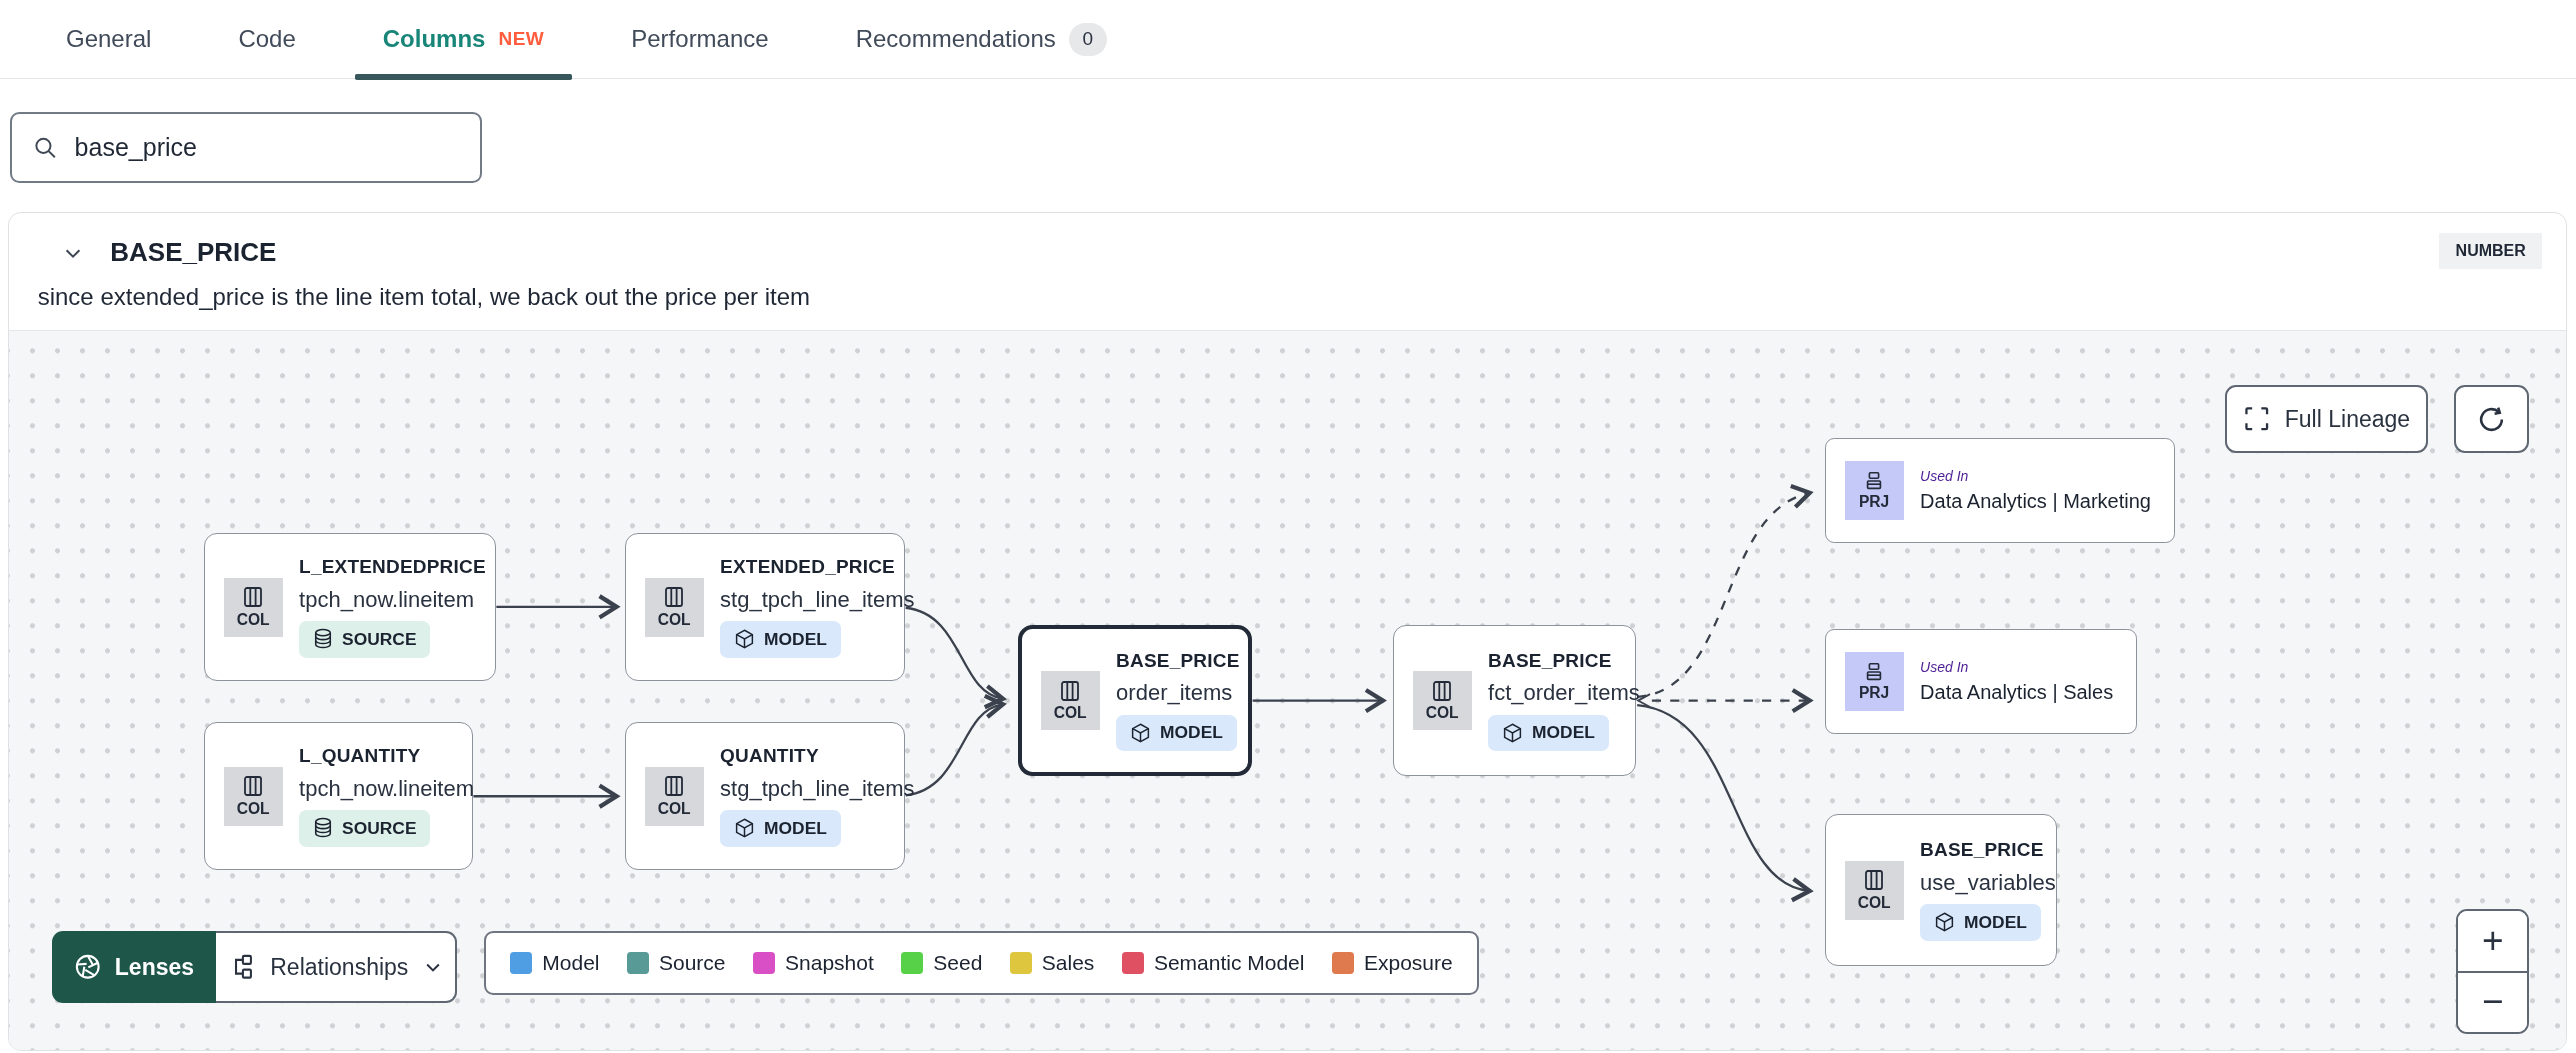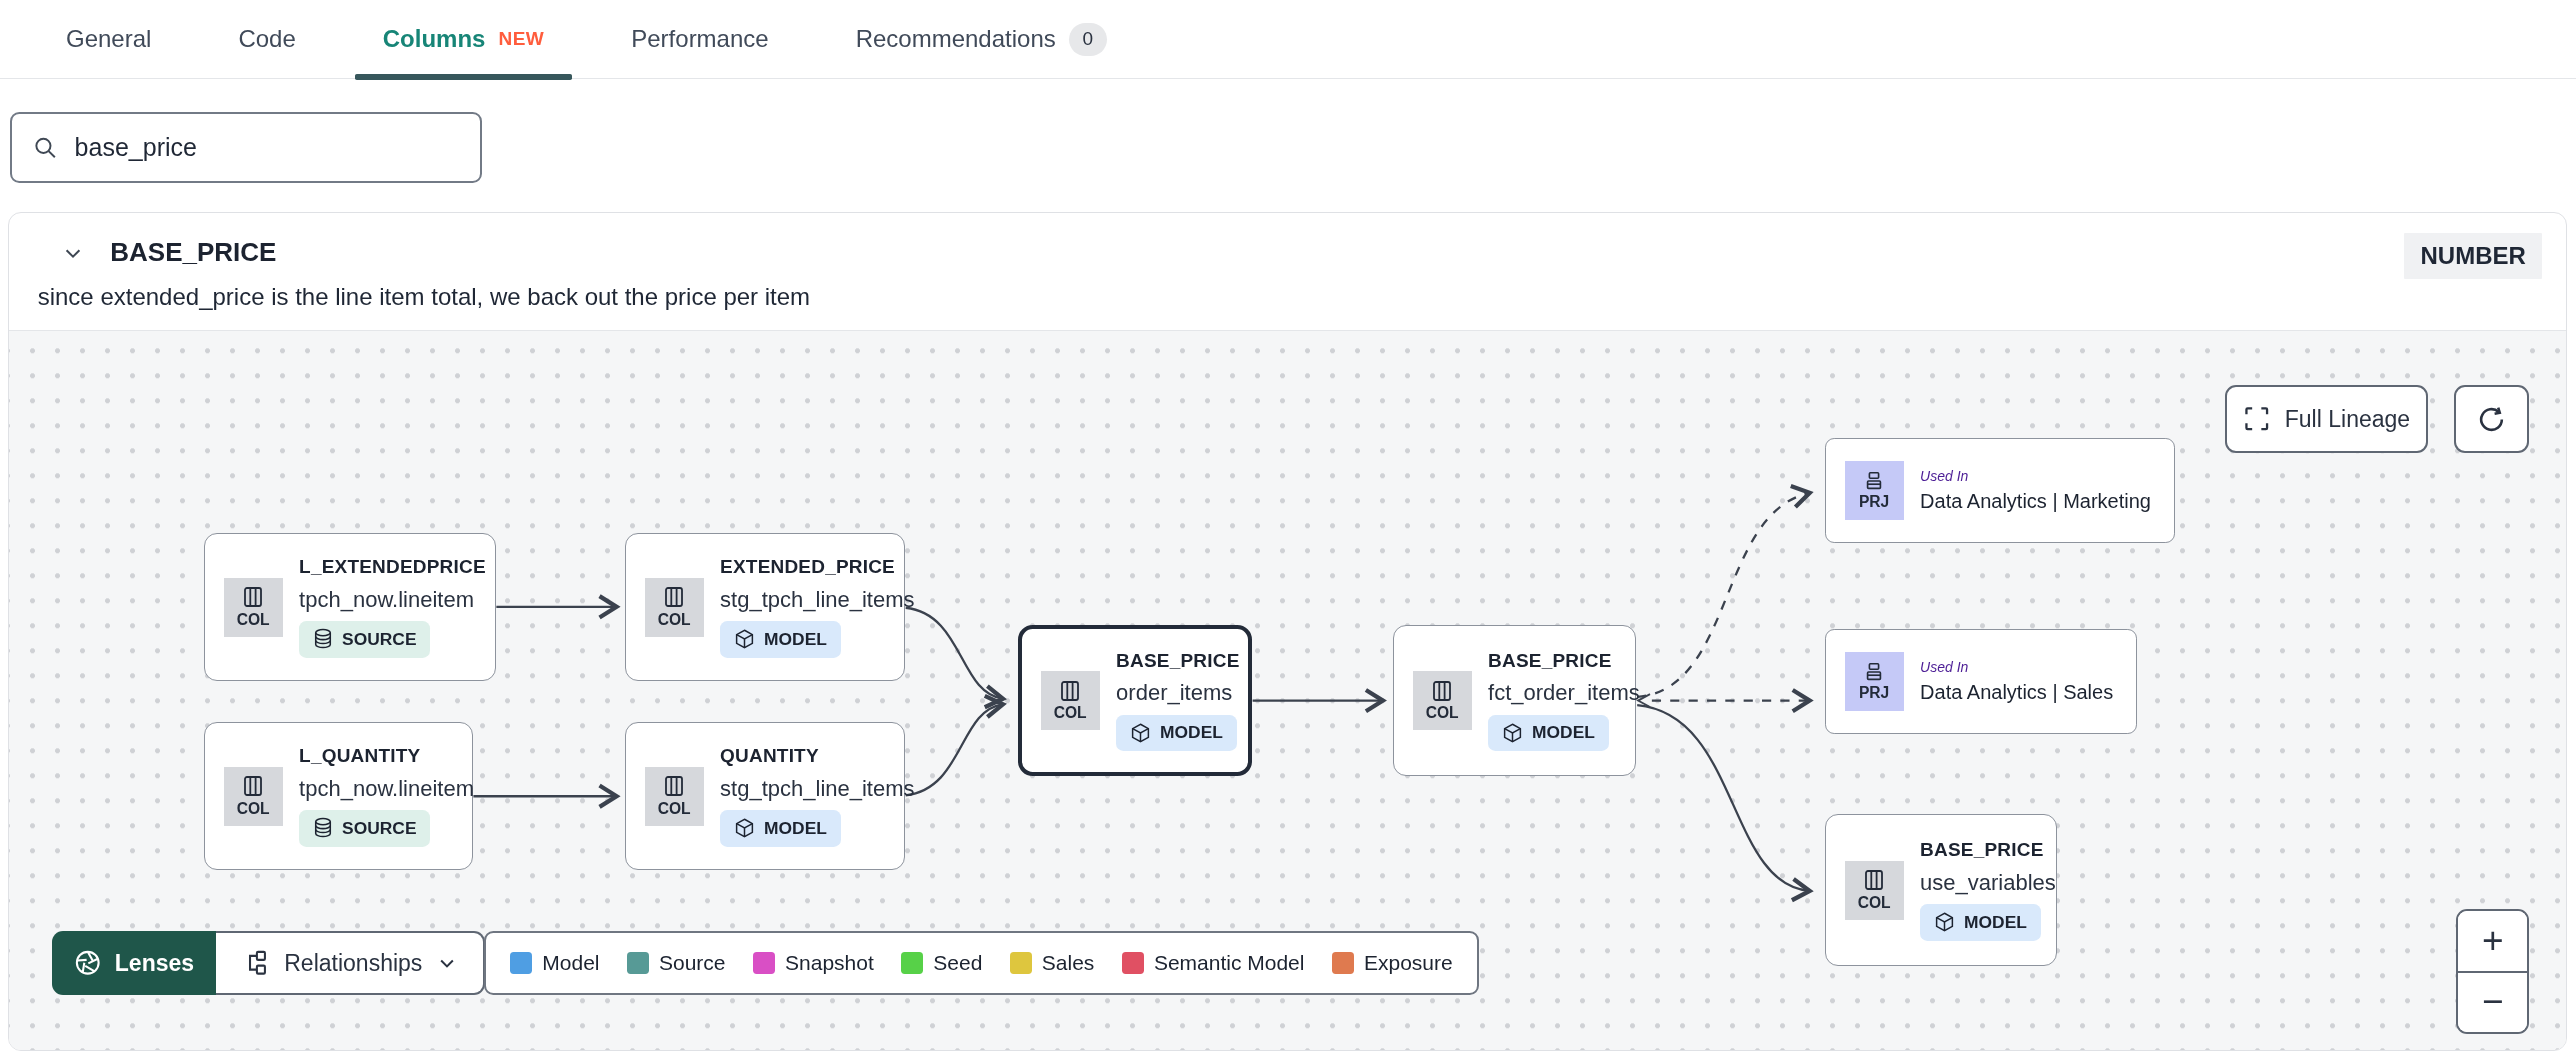--- a/index.html
+++ b/index.html
@@ -44,21 +44,21 @@
     position:absolute; top:212px; left:8.3px; width:2559px; height:839px;
     border:1.8px solid #dfe1e5; border-radius:13px; background:#fff; overflow:hidden;
     display:flex; flex-direction:column;
   }
   .panel-head { height:118px; position:relative; border-bottom:1.8px solid #e4e6e9; }
   .head-row { display:flex; align-items:center; gap:26px; padding:24px 0 0 53px; }
   .head-title { font-size:26px; font-weight:700; color:#1c2330; }
   .type-badge {
     position:absolute; right:24px; top:20px;
     background:#f0f1f3; border-radius:1px; padding:9.2px 16.5px;
-    font-size:24px; font-weight:600; color:#1f2735;
+    font-size:16px; font-weight:600; color:#1f2735;
   }
   .head-desc { font-size:24px; color:#1f2735; padding:14.7px 0 0 28.4px; }
   
   .canvas {
     position:relative; flex:1; background:#f5f6f7;
     background-image:radial-gradient(circle, #cfd1d5 2.2px, rgba(0,0,0,0) 2.6px);
     background-size:25px 25px; background-position:11px 7.3px;
   }
   .edges { position:absolute; left:0; top:0; width:100%; height:100%; }
   
@@ -96,30 +96,30 @@
     position:absolute; width:73px; height:125px; background:#fff;
     border:2.3px solid #5f6773; border-radius:11px; overflow:hidden;
     display:flex; flex-direction:column;
   }
   .zoombtn {
     flex:1; display:flex; align-items:center; justify-content:center;
     font-size:37px; font-weight:300; color:#2a3240; cursor:pointer; background:#fff;
   }
   .zoombtn:first-child { border-bottom:2.3px solid #5f6773; }
   
-  .lensgrp { position:absolute; display:flex; height:64px;border-radius:25px; }
+  .lensgrp { position:absolute; display:flex; height:72px;border-radius:25px; }
   .lens-seg {
     background:#1f564a; color:#fff; border-radius:11px 0 0 11px;
     display:flex; align-items:center; gap:13px; padding:0 22px;
     font-size:23px; font-weight:600; cursor:pointer;
   }
   .rel-seg {
     background:#fff; border:2.3px solid #5f6773; border-left:none;
     border-radius:0 11px 11px 0; display:flex; align-items:center; gap:14.7px;
-    padding:0 26px; font-size:23px; color:#2a3240; cursor:pointer;
+    padding:0 12px; font-size:23px; color:#2a3240; cursor:pointer;
   }
   .legend {
     position:absolute; height:64px; background:#fff; border:2.3px solid #6f7681;
     border-radius:9.2px; display:flex; align-items:center; gap:27.5px; padding:0 24px;
   }
   .litem { display:flex; align-items:center; gap:10px; font-size:21px; color:#1c2330; white-space:nowrap; }
   .sw { width:22px; height:22px; border-radius:3.7px; flex:0 0 auto; }
   .sw0{background:#4f9ee3} .sw1{background:#579a96} .sw2{background:#d94fc5}
   .sw3{background:#57d148} .sw4{background:#dec63e} .sw5{background:#e05063}
   .sw6{background:#df7a4f}

